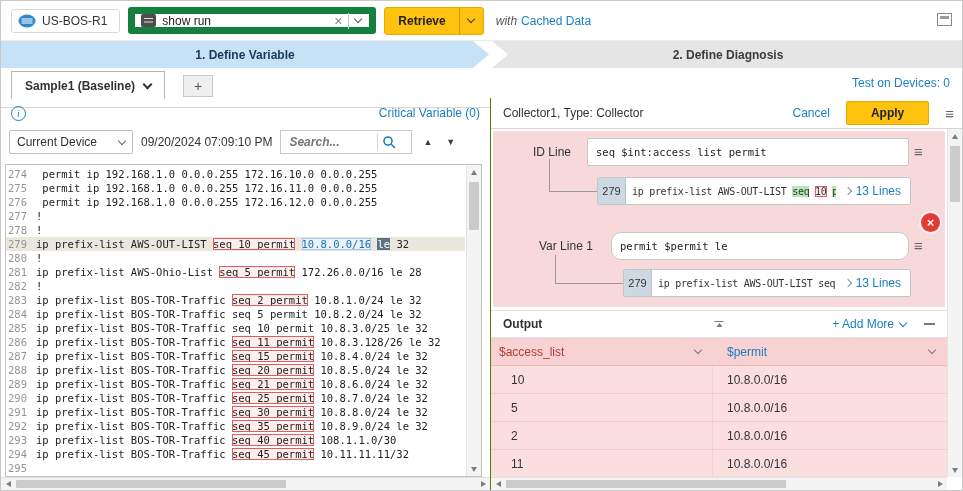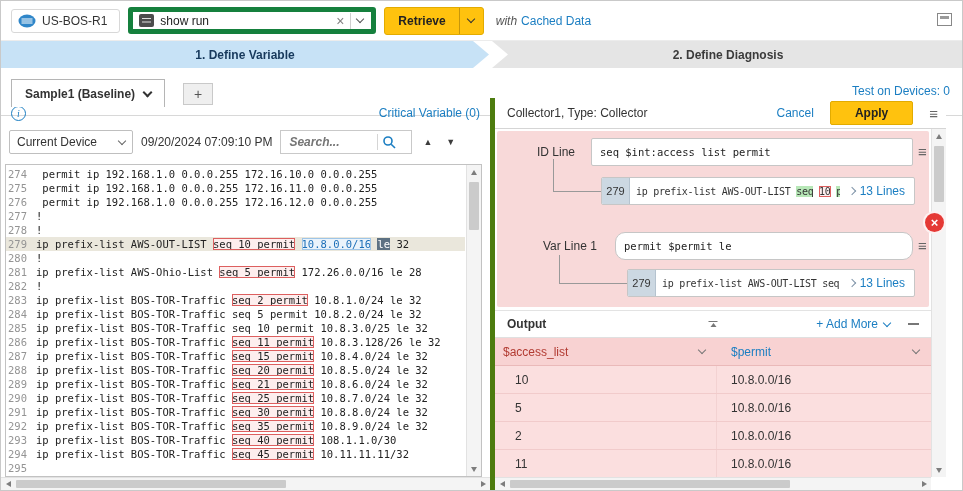--- a/index.html
+++ b/index.html
@@ -5,21 +5,21 @@
   * { margin:0; padding:0; box-sizing:border-box; }
   html,body { width:963px; height:491px; }
   body { font-family:"Liberation Sans",sans-serif; font-size:12px; color:#333; background:#fff; }
   .app { position:relative; width:963px; height:491px; overflow:hidden; background:#fff; border:1px solid #c9c9c9; }
 
   .link { color:#1b7ec2; cursor:pointer; text-decoration:none; }
 
   
   .topbar { position:absolute; left:0; top:0; width:100%; height:40px; display:flex; align-items:center; gap:8px; padding:0 10px; border-bottom:1px solid #ececec; background:#fff; }
   .device-pill { display:flex; align-items:center; gap:6px; border:1px solid #d8d8d8; border-radius:3px; padding:4px 12px 4px 6px; }
-  .cmd-combo { display:flex; align-items:center; width:248px; height:27px; border:5px solid #15803d; border-radius:3px; padding:0 6px; gap:6px; background:#fff; }
+  .cmd-combo { display:flex; align-items:center; width:248px; height:27px; border:7px solid #15803d; border-radius:3px; padding:0 6px; gap:6px; background:#fff; }
   .cmd-combo .cmd-label { flex:1; color:#222; }
   .cmd-icon { width:15px; height:13px; background:#4c4c4c; border-radius:2px; position:relative; flex:none; }
   .cmd-icon::before { content:""; position:absolute; left:3px; top:3.5px; width:9px; height:1.5px; background:#ddd; box-shadow:0 3.5px 0 #ddd; }
   .clear-x { color:#808080; font-size:14px; line-height:1; cursor:pointer; }
   .combo-sep { width:1px; height:16px; background:#cfcfcf; }
   .chev { display:inline-block; width:6px; height:6px; border-right:1.6px solid currentColor; border-bottom:1.6px solid currentColor; transform:rotate(45deg); margin-top:-3px; }
   .chev-r { display:inline-block; width:6px; height:6px; border-right:1.6px solid currentColor; border-bottom:1.6px solid currentColor; transform:rotate(-45deg); }
   .combo-chev { color:#555; margin-right:2px; }
   .retrieve { display:flex; align-items:stretch; height:28px; background:#ffc20e; border:1px solid #e2ab00; border-radius:3px; overflow:hidden; cursor:pointer; }
   .retrieve .lbl { padding:0 13px; line-height:26px; font-weight:bold; color:#222; }
@@ -29,30 +29,30 @@
   .win-icon { position:absolute; right:10px; top:12px; width:15px; height:13px; border:1px solid #888; cursor:pointer; }
   .win-icon::before { content:""; position:absolute; left:2px; right:2px; top:2px; height:3px; background:#9a9a9a; }
 
   
   .steps { position:absolute; top:40px; left:0; width:100%; height:27px; background:#fff; }
   .step { position:absolute; top:0; height:27px; display:flex; align-items:center; justify-content:center; font-weight:bold; cursor:pointer; }
   .step1 { left:0; width:488px; background:#c7e2f6; color:#17395c; clip-path:polygon(0 0, calc(100% - 16px) 0, 100% 50%, calc(100% - 16px) 100%, 0 100%); }
   .step2 { left:491px; width:472px; background:#e5e5e5; color:#3b3b3b; clip-path:polygon(0 0, 100% 0, 100% 100%, 0 100%, 16px 50%); }
 
   
-  .tabrow { position:absolute; top:67px; left:0; width:100%; height:40px; background:#fff; border-bottom:1px solid #d8d8d8;margin-top:8px; }
+  .tabrow { position:absolute; top:67px; left:0; width:100%; height:40px; background:#fff; border-bottom:1px solid #d8d8d8; }
   .tab-sample { position:absolute; left:10px; top:3px; height:28px; background:#fff; border:1px solid #b5b5b5; border-bottom:none; display:flex; align-items:center; gap:9px; padding:0 13px; font-weight:bold; z-index:2; cursor:pointer; }
   .tab-sample .chev { border-width:2px; width:7px; height:7px; color:#333; }
   .tab-plus { position:absolute; left:182px; top:7px; width:30px; height:22px; background:#efefef; border:1px solid #c9c9c9; display:flex; align-items:center; justify-content:center; color:#555; font-size:14px; cursor:pointer; }
   .test-devices { position:absolute; right:12px; top:0; line-height:30px; }
 
   
   .main { position:absolute; top:97px; left:0; width:100%; bottom:0; }
   .left-panel { position:absolute; left:0; top:0; width:489px; height:100%; }
-  .right-panel { position:absolute; left:489px; top:0; right:16px; height:100%; border-left:5px solid #4d7c0f; }
+  .right-panel { position:absolute; left:489px; top:0; right:0; height:100%; border-left:1px solid #4d7c0f; }
 
   
   .left-head { position:absolute; top:0; left:0; right:0; height:30px; display:flex; align-items:center; padding:0 10px; }
   .info-icon { width:15px; height:15px; border-radius:50%; border:1px solid #1b7ec2; color:#1b7ec2; font-size:10px; font-style:italic; display:flex; align-items:center; justify-content:center; font-family:"Liberation Serif",serif; cursor:pointer; }
   .crit-var { margin-left:auto; }
   .left-controls { position:absolute; top:31px; left:8px; right:4px; height:26px; display:flex; align-items:center; gap:8px; }
   .select { display:flex; align-items:center; width:124px; height:24px; border:1px solid #bfbfbf; border-radius:2px; padding:0 7px; background:#fff; cursor:pointer; flex:none; }
   .select .chev { margin-left:auto; color:#666; }
   .timestamp { white-space:nowrap; color:#333; }
   .searchbox { display:flex; align-items:center; width:132px; height:24px; border:1px solid #c9c9c9; padding:0 5px 0 8px; flex:none; }

